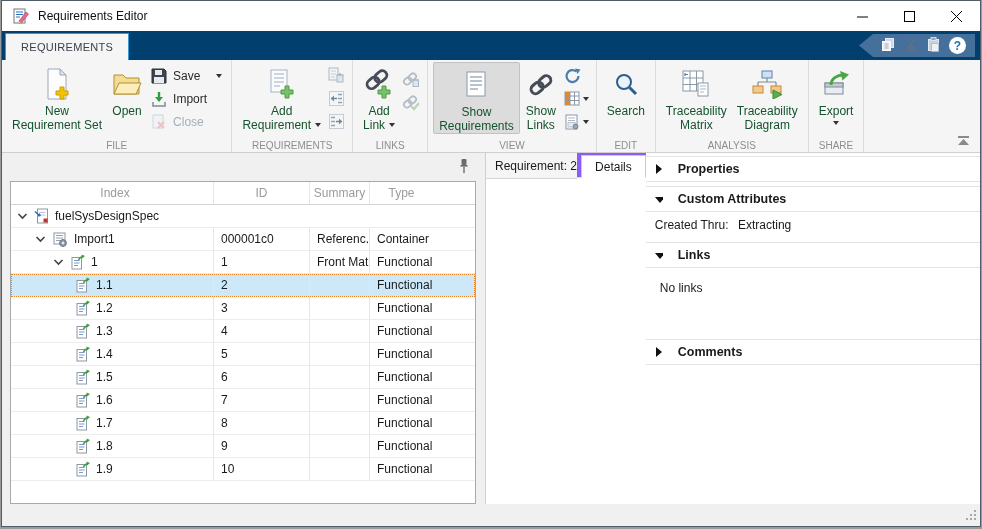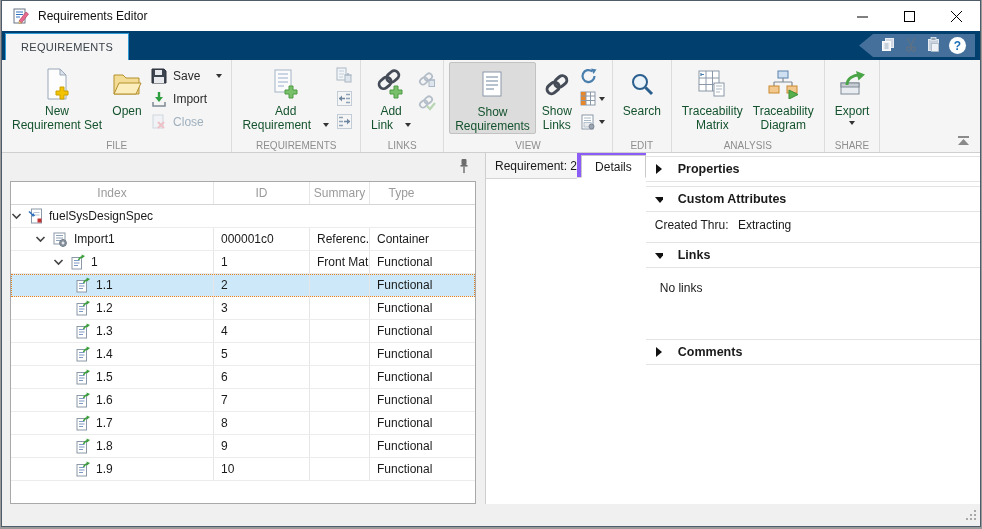--- a/index.html
+++ b/index.html
@@ -28,37 +28,37 @@
   }
   .help-btn{width:17px;height:17px;border-radius:50%;background:#fff;color:#1f6fb5;font-weight:bold;
     font-size:12px;display:flex;align-items:center;justify-content:center;}
   
   .ribbon{height:93px;background:#f5f5f5;border-bottom:1px solid #cfcfcf;display:flex;flex:0 0 auto;position:relative;}
   .rsec{position:relative;border-right:1px solid #dcdcdc;padding:2px 5px 15px;display:flex;align-items:flex-start;}
   .rsec-label{position:absolute;bottom:1px;left:0;right:0;text-align:center;font-size:10px;color:#8e8e8e;}
   .btn-lg{display:flex;flex-direction:column;align-items:center;padding:2px 5px 0;}
   .btn-lg .ic{height:40px;display:flex;align-items:center;justify-content:center;}
   .lbl{font-size:12px;line-height:14px;text-align:center;color:#14532d;white-space:nowrap;}
-  .lblrow{display:flex;align-items:center;gap:12px;justify-content:space-between;}
+  .lblrow{display:flex;align-items:center;gap:4px;justify-content:space-between;}
   .smallcol{display:flex;flex-direction:column;justify-content:flex-start;padding-top:2px;}
   .btn-sm{display:flex;align-items:center;gap:6px;height:23px;padding:0 4px;color:#2b2b2b;}
   .btn-sm.disabled{color:#9fb0bd;}
   .icoonly{display:flex;align-items:center;gap:3px;height:23px;padding:0 2px;}
   .caret{width:0;height:0;border-left:3.5px solid transparent;border-right:3.5px solid transparent;border-top:4px solid #333;display:inline-block;}
   .pressed{background:#dcdcdc;border:1px solid #c2c2c2;border-radius:2px;}
   .collapse-btn{position:absolute;right:10px;bottom:3px;}
   
   .main{flex:1;background:#f0f0f0;display:flex;min-height:0;}
   .left-col{width:466px;margin-left:8px;display:flex;flex-direction:column;flex:0 0 auto;}
   .left-strip{height:28px;display:flex;align-items:center;justify-content:flex-end;padding-right:7px;flex:0 0 auto;}
   .treewrap{flex:1;background:#fff;border:1px solid #a9a9a9;overflow:hidden;}
   .trow{height:23px;display:flex;align-items:stretch;border-bottom:1px solid #ececec;}
   .thead{border-bottom:1px solid #d6d6d6;color:#9b9b9b;}
   .thead .cidx,.thead .tc{justify-content:center;color:#9b9b9b;}
-  .cidx{width:202px;display:flex;align-items:center;gap:6px;}
+  .cidx{width:202px;display:flex;align-items:center;gap:6px;padding-left:6px;}
   .ind1{padding-left:24px;} .ind2{padding-left:42px;} .ind3{padding-left:64px;}
   .tc{display:flex;align-items:center;padding:0 7px;border-left:1px solid #e6e6e6;overflow:hidden;white-space:nowrap;}
   .nocell .tc{border-left:none;}
   .cid{width:96px;} .csum{width:60px;} .ctype{width:64px;} .tfill{flex:1;}
   .sel{background:#cde9f9;outline:1px dotted #e8821e;outline-offset:-1px;}
   .chev{display:flex;width:11px;flex:0 0 auto;}
   .ticon{display:flex;flex:0 0 auto;}
   
   .right-col{flex:1;margin-left:9px;display:flex;flex-direction:row;border-left:1px solid #cfcfcf;background:#fff;min-width:0;}
   .req-head{height:26px;background:#f5f5f5;border-bottom:1px solid #d5d5d5;display:flex;align-items:center;padding-left:9px;flex:0 0 auto;}

